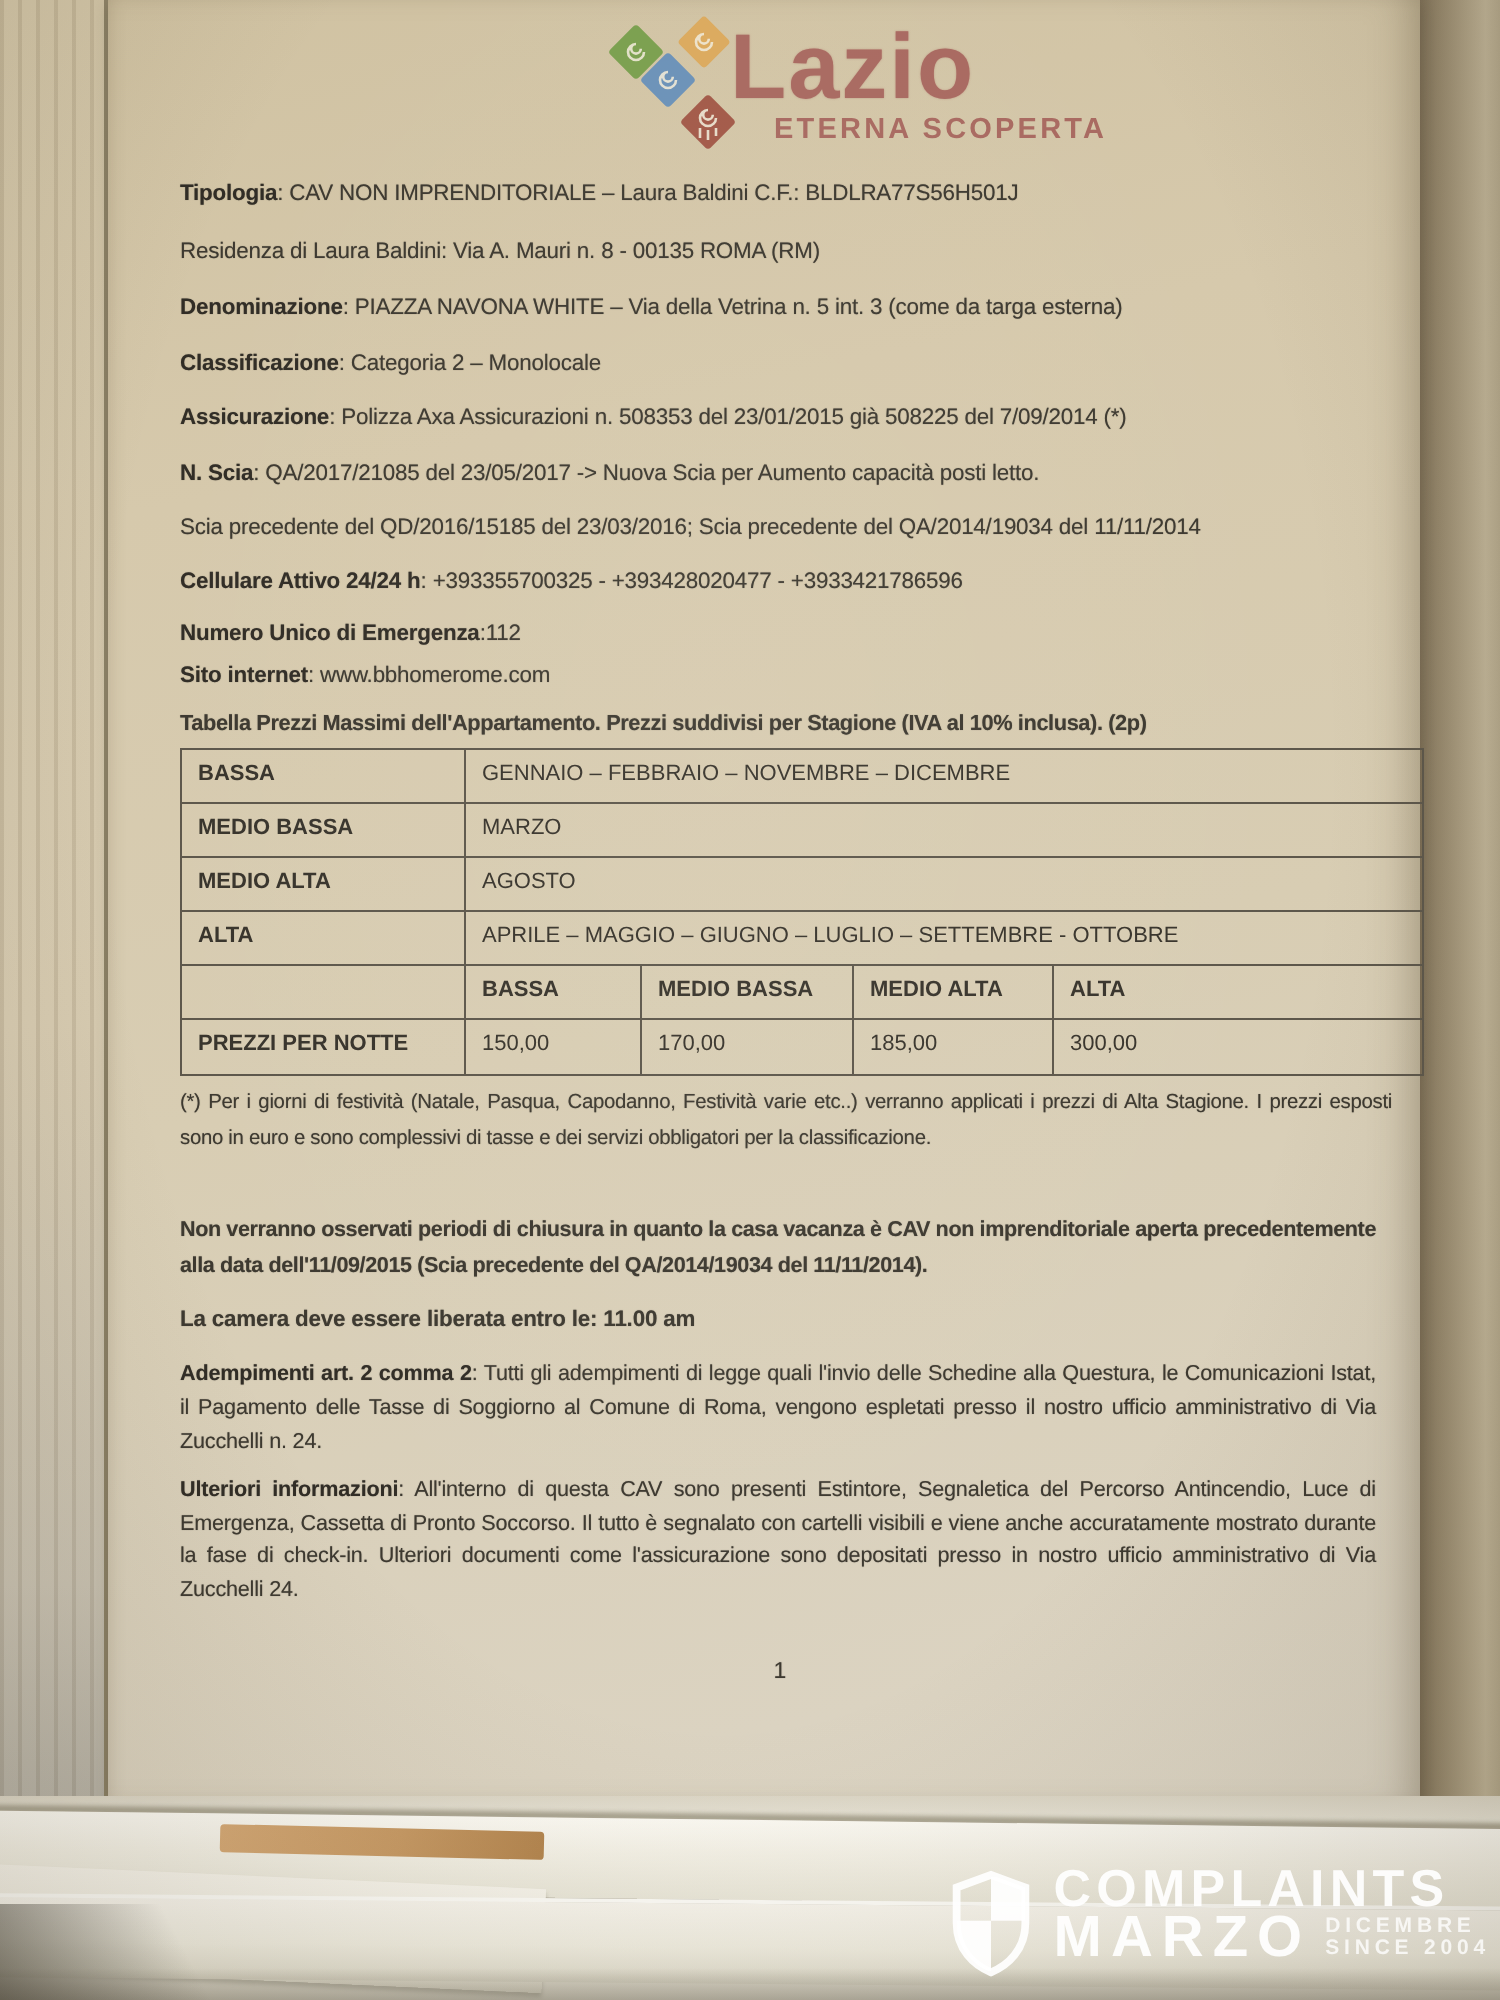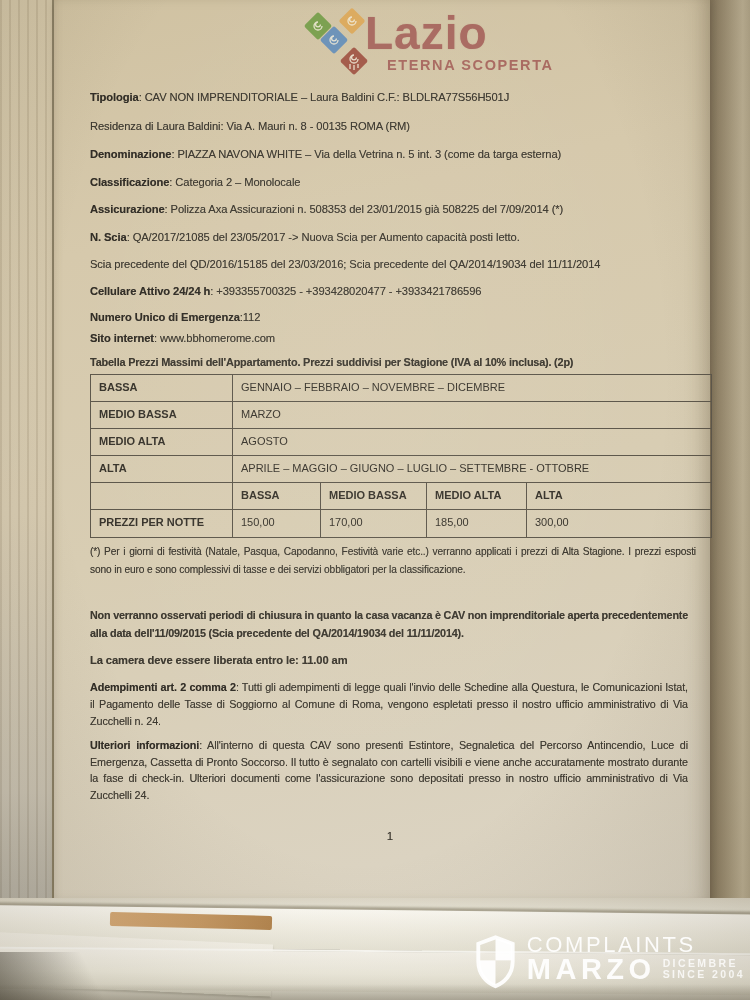--- a/index.html
+++ b/index.html
@@ -72,21 +72,21 @@
   .tmonths{grid-column:2 / -1;border-right:none;}
   .thead{font-weight:bold;}
   .last{border-right:none;}
   .brow{border-bottom:none;}
   .pagenum{position:absolute;left:36px;top:830px;width:600px;text-align:center;font-size:11.5px;}
 
   
   .watermark{position:absolute;right:5px;bottom:11px;display:flex;align-items:flex-start;gap:8px;
     color:rgba(255,255,255,.92);z-index:7;}
   .wm-shield{width:47px;height:55px;margin-top:2px;}
-  .wm-top{font-size:22px;font-weight:normal;letter-spacing:2.6px;line-height:25px;}
+  .wm-top{font-size:26px;font-weight:bold;letter-spacing:2.6px;line-height:25px;}
   .wm-row{display:flex;align-items:flex-end;gap:7px;}
   .wm-board{font-size:29px;font-weight:bold;letter-spacing:4.5px;line-height:25px;}
   .wm-tag{font-size:10.5px;font-weight:bold;letter-spacing:2.4px;line-height:11px;padding-bottom:2px;opacity:.85;}
 </style>
 </head>
 <body>
 
 <div class="photo">
 
   <div class="left-frame"></div>

